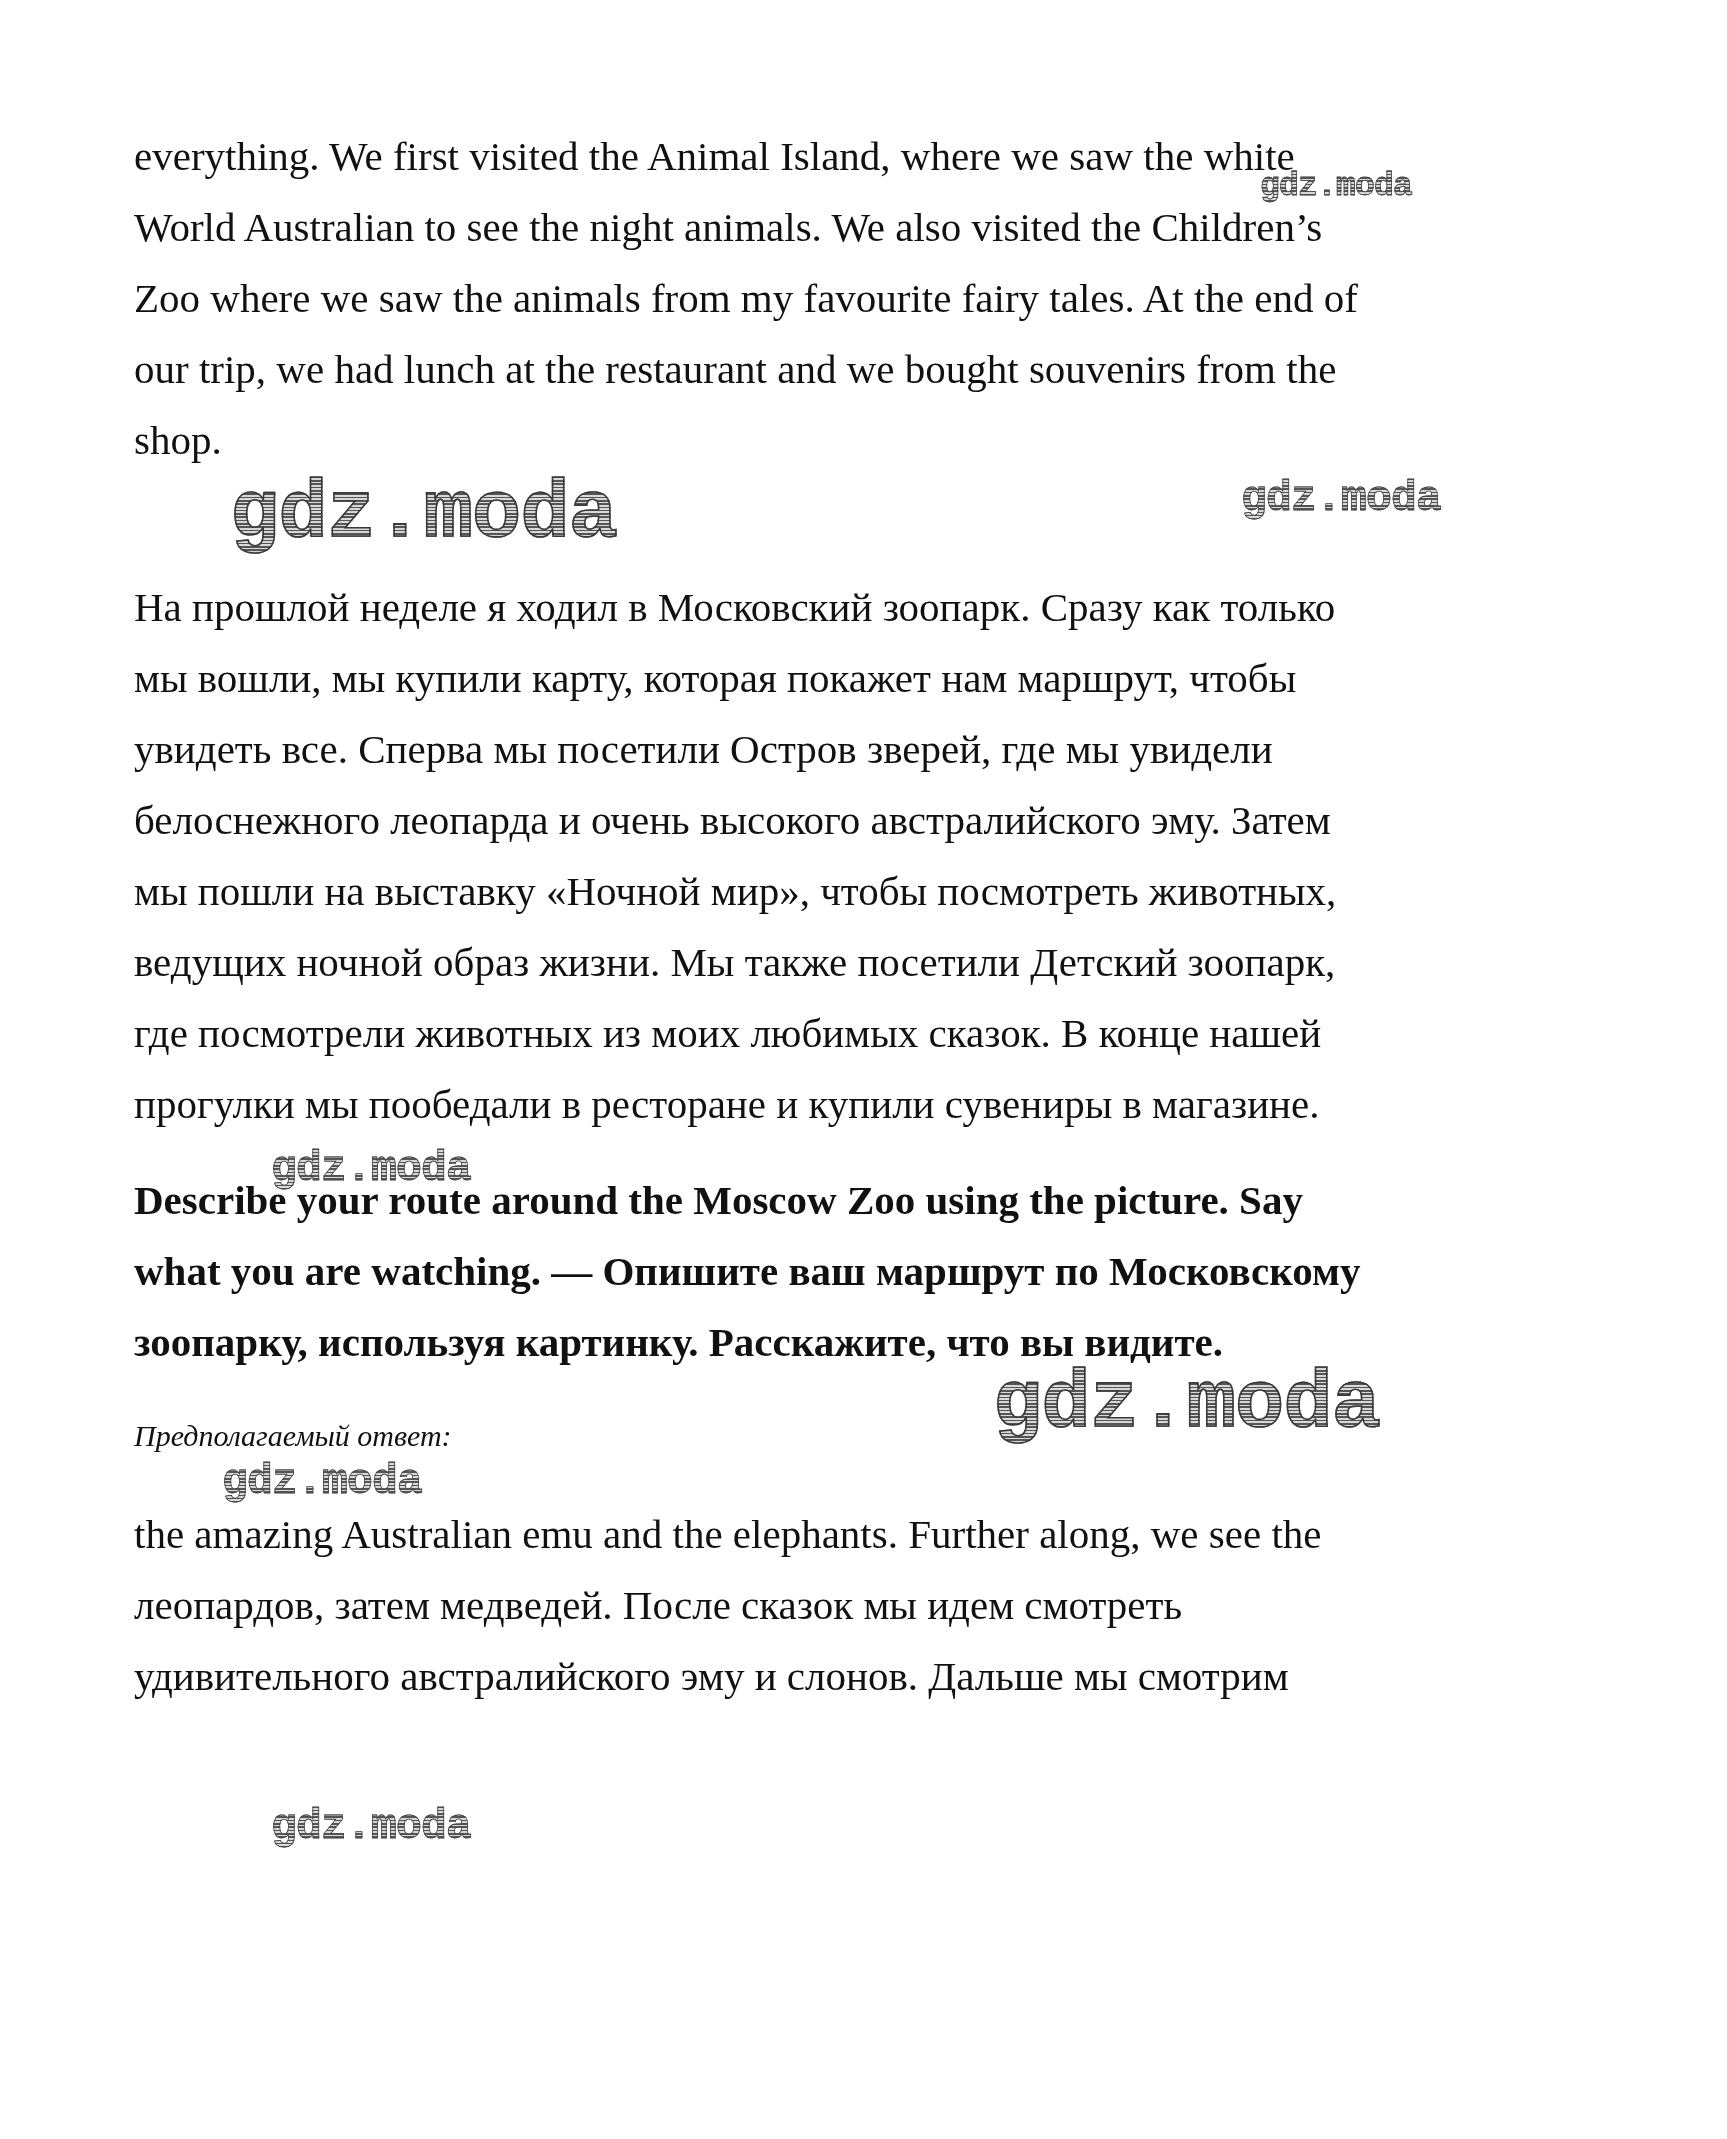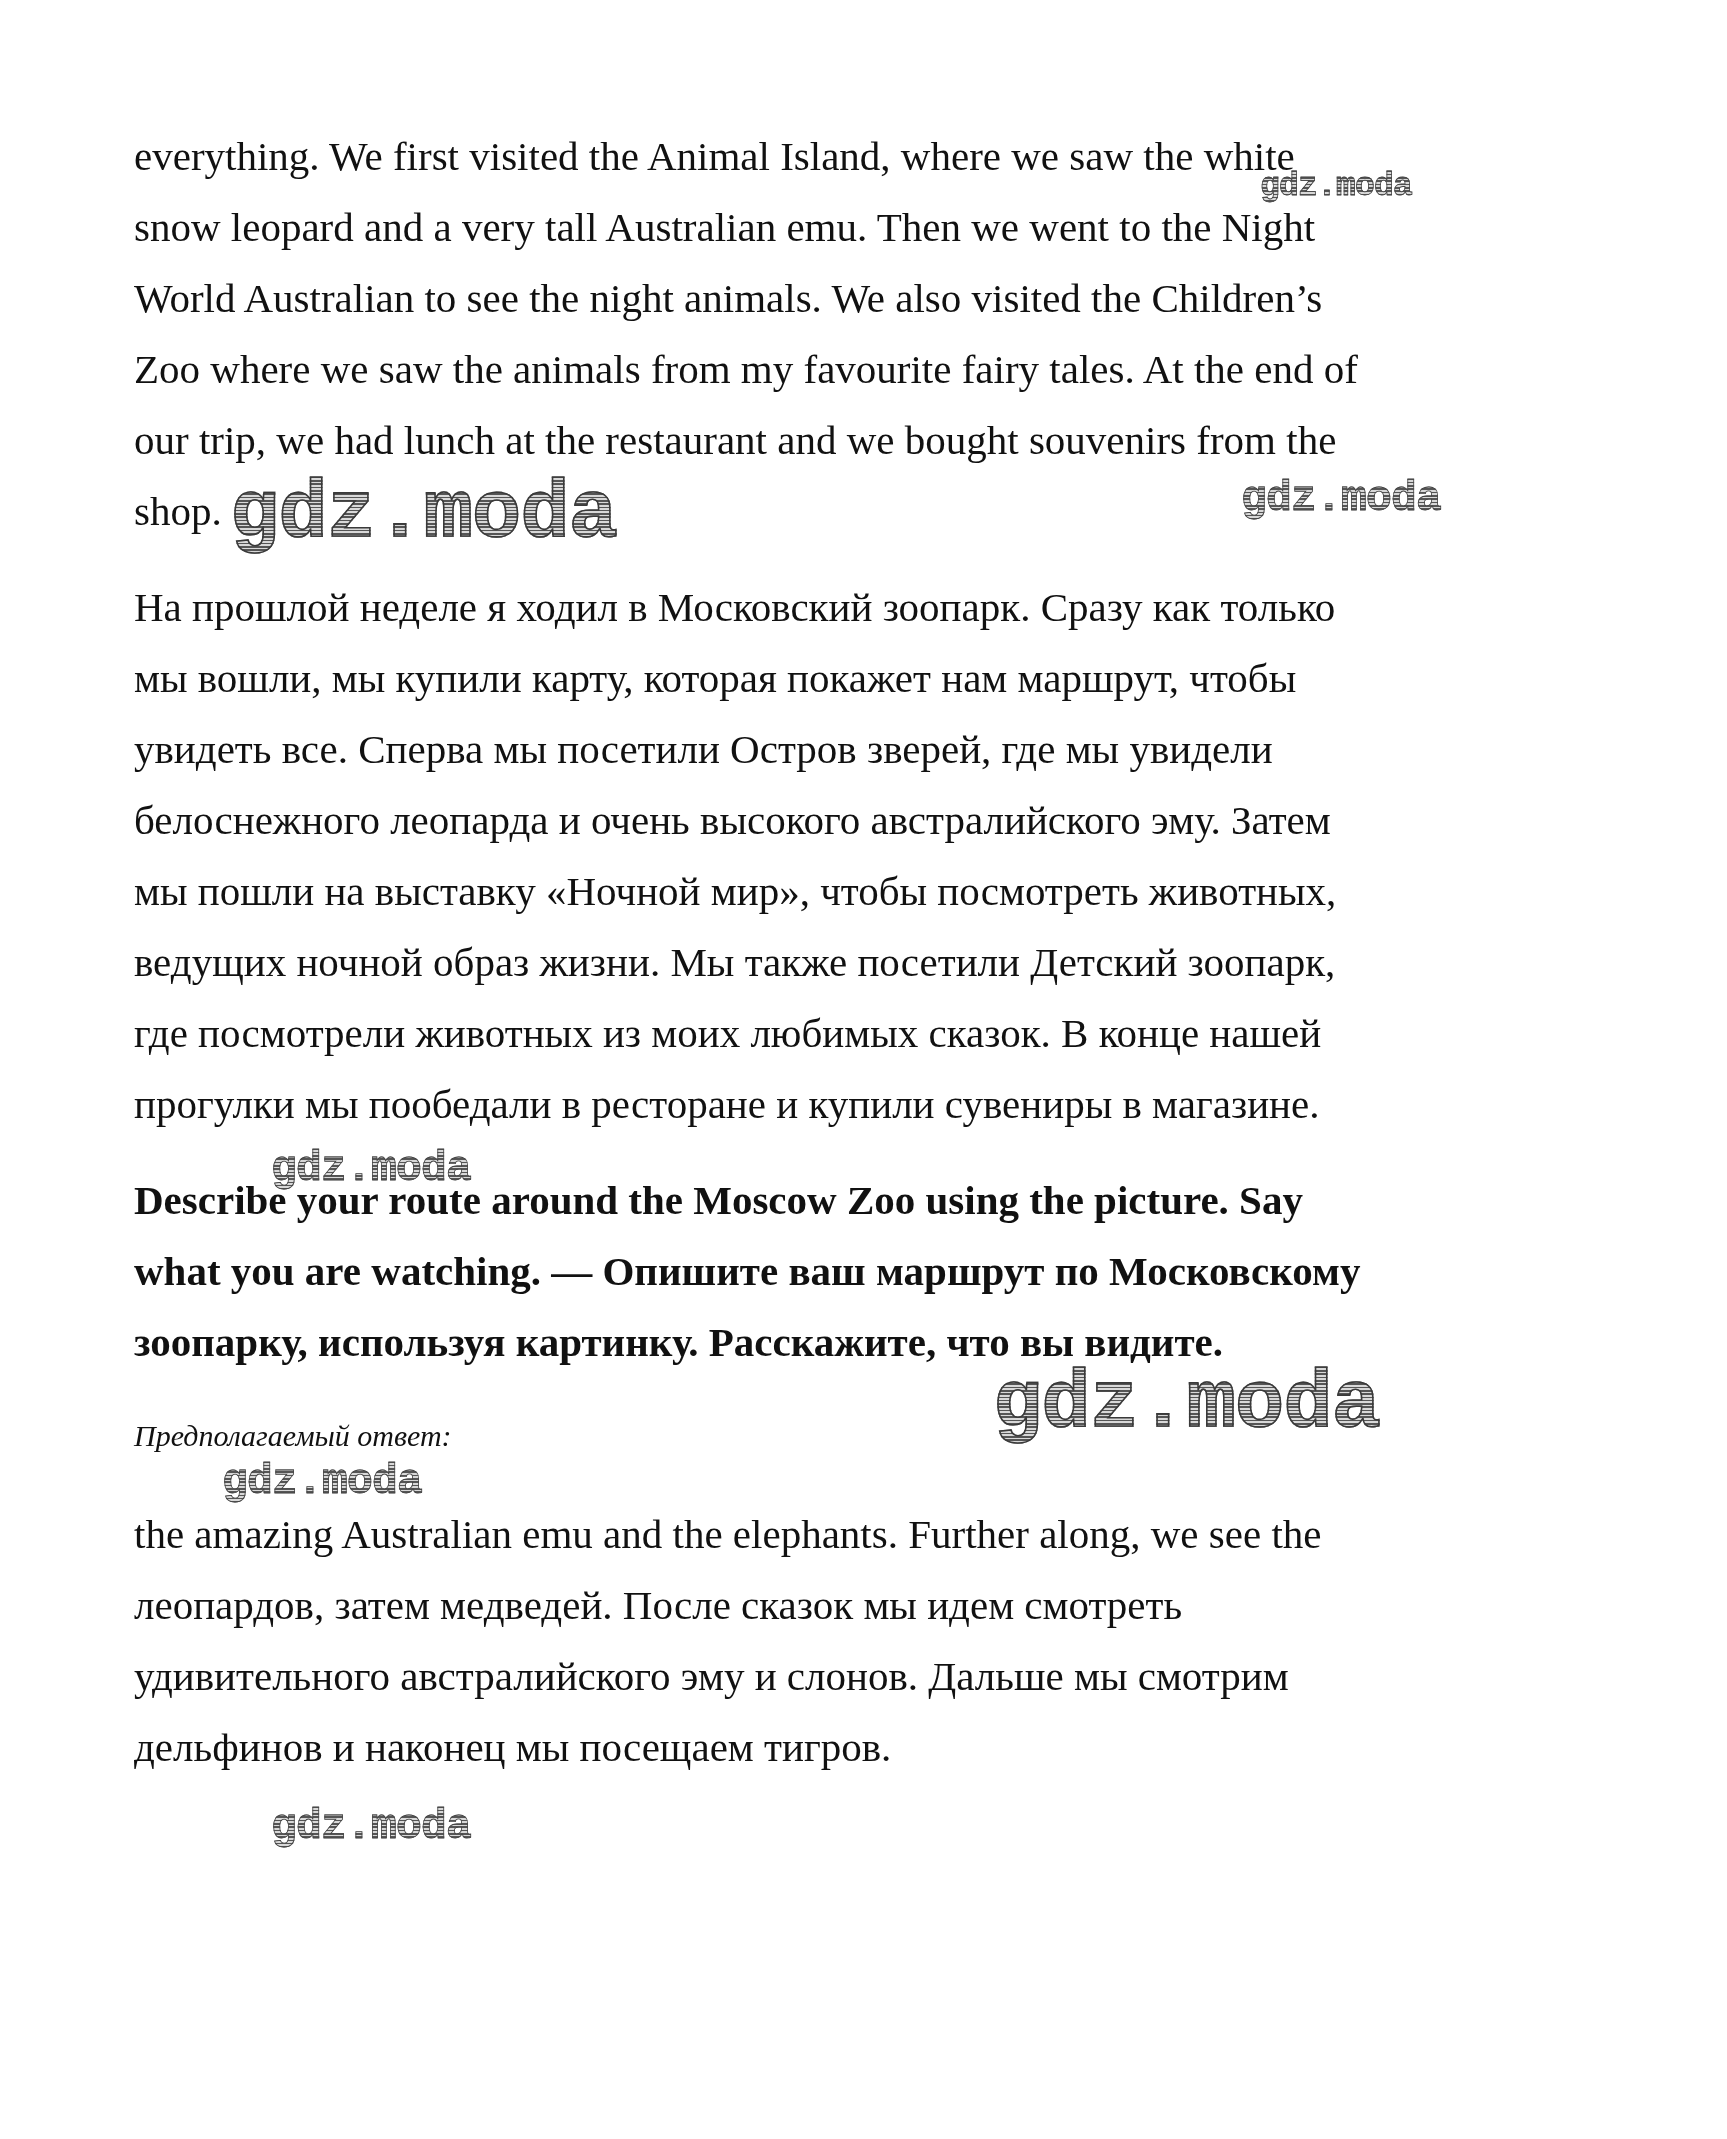--- a/index.html
+++ b/index.html
@@ -25,21 +25,20 @@
   .wm.medium { font-size: 43px; -webkit-text-stroke: 0.8px #444; }
   .wm.large { font-size: 82px; }
 </style>
 </head>
 <body>
 
 <div class="page">
 
   <div class="block" id="p-en">
     <span class="line">everything. We first visited the Animal Island, where we saw the white</span>
-    <span class="line">snow leopard and a very tall Australian emu. Then we went to the Night</span>
     <span class="line">World Australian to see the night animals. We also visited the Children’s</span>
     <span class="line">Zoo where we saw the animals from my favourite fairy tales. At the end of</span>
     <span class="line">our trip, we had lunch at the restaurant and we bought souvenirs from the</span>
     <span class="line">shop.</span>
   </div>
 
   <div class="block" id="p-ru">
     <span class="line">На прошлой неделе я ходил в Московский зоопарк. Сразу как только</span>
     <span class="line">мы вошли, мы купили карту, которая покажет нам маршрут, чтобы</span>
     <span class="line">увидеть все. Сперва мы посетили Остров зверей, где мы увидели</span>
@@ -55,21 +54,20 @@
     <span class="line">what you are watching. — Опишите ваш маршрут по Московскому</span>
     <span class="line">зоопарку, используя картинку. Расскажите, что вы видите.</span>
   </div>
 
   <div class="italic" id="label">Предполагаемый ответ:</div>
 
   <div class="block" id="answer">
     <span class="line">the amazing Australian emu and the elephants. Further along, we see the</span>
     <span class="line">леопардов, затем медведей. После сказок мы идем смотреть</span>
     <span class="line">удивительного австралийского эму и слонов. Дальше мы смотрим</span>
-    <span class="line">дельфинов и наконец мы посещаем тигров.</span>
   </div>
 
   <div class="wm small" style="left:1260px; top:168px;">gdz.moda</div>
   <div class="wm large" style="left:230px;  top:468px;">gdz.moda</div>
   <div class="wm medium" style="left:1241px; top:474px;">gdz.moda</div>
   <div class="wm medium" style="left:271px;  top:1144px;">gdz.moda</div>
   <div class="wm large" style="left:993px; top:1358px;">gdz.moda</div>
   <div class="wm medium" style="left:222px;  top:1457px;">gdz.moda</div>
   <div class="wm medium" style="left:271px;  top:1802px;">gdz.moda</div>
 

